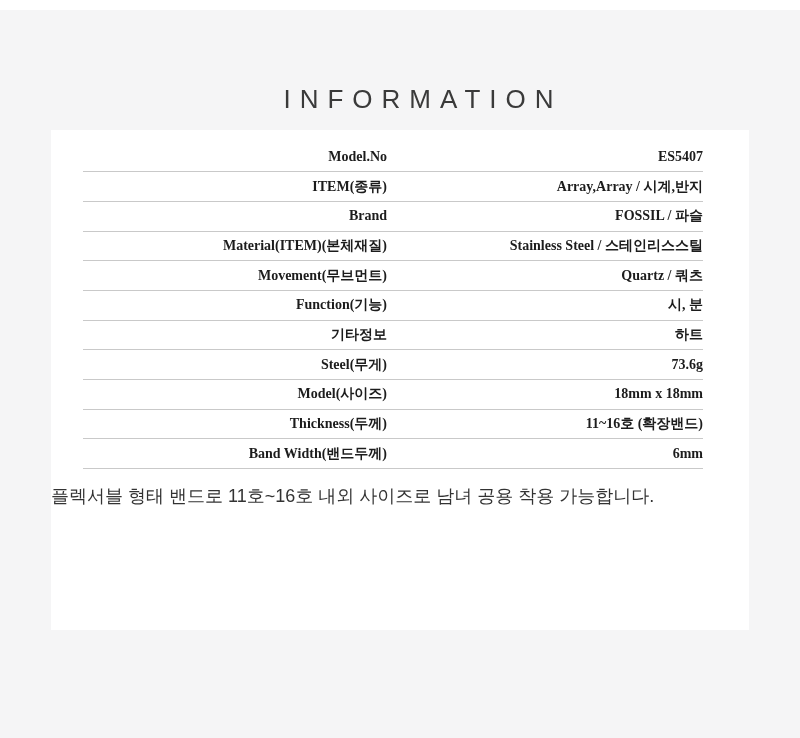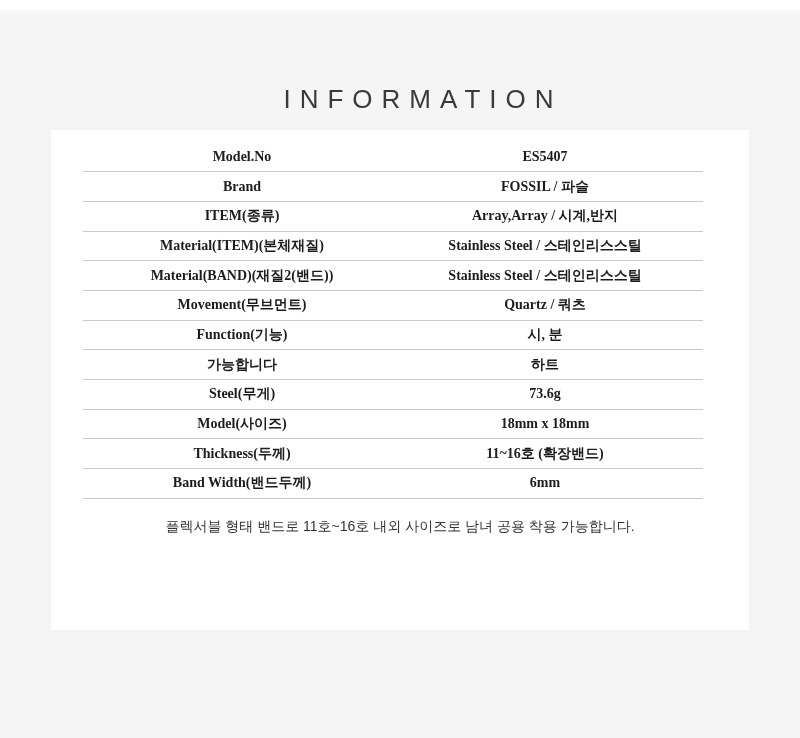--- a/index.html
+++ b/index.html
@@ -43,35 +43,34 @@
     table-layout: fixed;
     font-family: "Liberation Serif", serif;
     font-size: 14px;
     font-weight: bold;
     color: var(--table-text, #1c1c1c);
   }
   .spec-table th, .spec-table td {
     height: 29.7px;
     padding: 0;
     border-bottom: 1px solid var(--divider, #c9c9c9);
-    text-align: center;
+    text-align: right;
     font-weight: bold;
     vertical-align: middle;
     white-space: nowrap;
     overflow: hidden;
   }
   .spec-table th {
     width: 304px;
     padding-left: 14px;
   }
   .note {
     margin: 0;
     padding-top: 17px;
-    text-align: center;
-    font-size: 14px;
+    font-size: 18px;
     line-height: 20px;
     color: var(--note-text, #333333);
     font-family: "Liberation Sans", sans-serif;
   }
 </style>
 </head>
 <body>
 
 <div>
   <div class="top-strip"></div>
@@ -79,45 +78,41 @@
   <h1 class="heading">INFORMATION</h1>
 
   <div class="card">
     <table class="spec-table">
       <tbody>
         <tr>
           <th>Model.No</th>
           <td>ES5407</td>
         </tr>
         <tr>
+          <th>ITEM(종류)</th>
+          <td>Array,Array / 시계,반지</td>
+        </tr>
+        <tr>
           <th>Brand</th>
           <td>FOSSIL / 파슬</td>
         </tr>
         <tr>
-          <th>ITEM(종류)</th>
-          <td>Array,Array / 시계,반지</td>
-        </tr>
-        <tr>
           <th>Material(ITEM)(본체재질)</th>
-          <td>Stainless Steel / 스테인리스스틸</td>
-        </tr>
-        <tr>
-          <th>Material(BAND)(재질2(밴드))</th>
           <td>Stainless Steel / 스테인리스스틸</td>
         </tr>
         <tr>
           <th>Movement(무브먼트)</th>
           <td>Quartz / 쿼츠</td>
         </tr>
         <tr>
           <th>Function(기능)</th>
           <td>시, 분</td>
         </tr>
         <tr>
-          <th>가능합니다</th>
+          <th>기타정보</th>
           <td>하트</td>
         </tr>
         <tr>
           <th>Steel(무게)</th>
           <td>73.6g</td>
         </tr>
         <tr>
           <th>Model(사이즈)</th>
           <td>18mm x 18mm</td>
         </tr>

